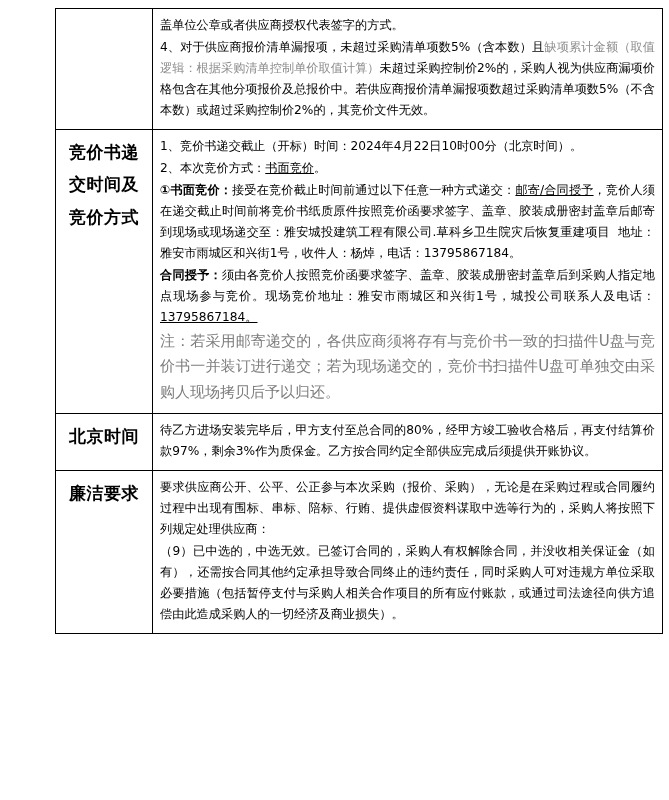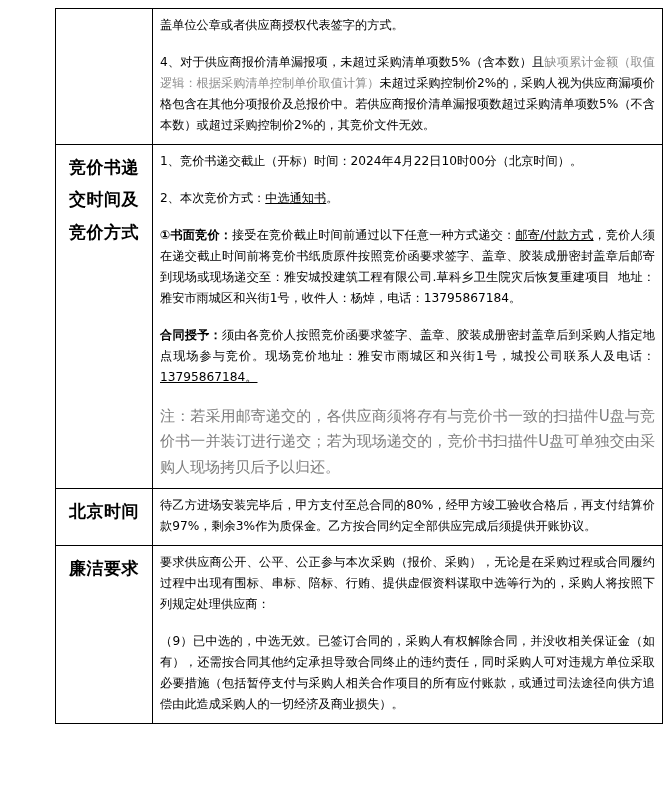--- a/index.html
+++ b/index.html
@@ -51,21 +51,21 @@
     text-align: justify;
   }
   .first-row td.body {
     border-left: 1px solid #000;
   }
   p.para {
     margin: 0 0 0 0;
     text-indent: 0;
   }
   p.para + p.para {
-    margin-top: 16px;
+    margin-top: 1px;
   }
   .gray {
     color: #8c8c8c;
   }
   .u {
     text-decoration: underline;
   }
   .b {
     font-weight: bold;
   }
@@ -88,22 +88,22 @@
         <td class="body">
           <p class="para">盖单位公章或者供应商授权代表签字的方式。</p>
           <p class="para">4、对于供应商报价清单漏报项，未超过采购清单项数5%（含本数）且<span class="gray">缺项累计金额</span><span class="gray">（取值逻辑：根据采购清单控制单价取值计算）</span>未超过采购控制价2%的，采购人视为供应商漏项价格包含在其他分项报价及总报价中。若供应商报价清单漏报项数超过采购清单项数5%（不含本数）或超过采购控制价2%的，其竞价文件无效。</p>
         </td>
       </tr>
 
       <tr>
         <td class="label">竞价书递交时间及竞价方式</td>
         <td class="body">
           <p class="para">1、竞价书递交截止（开标）时间：2024年4月22日10时00分（北京时间）。</p>
-          <p class="para">2、本次竞价方式：<span class="u">中选通知书</span>。</p>
-          <p class="para"><span class="b">①书面竞价：</span>接受在竞价截止时间前通过以下任意一种方式递交：<span class="u">邮寄/付款方式</span>，竞价人须在递交截止时间前将竞价书纸质原件按照竞价函要求签字、盖章、胶装成册密封盖章后邮寄到现场或现场递交至：雅安城投建筑工程有限公司.草科乡卫生院灾后恢复重建项目&nbsp;&nbsp;地址：雅安市雨城区和兴街1号，收件人：杨焯，电话：13795867184。</p>
+          <p class="para">2、本次竞价方式：<span class="u">书面竞价</span>。</p>
+          <p class="para"><span class="b">①书面竞价：</span>接受在竞价截止时间前通过以下任意一种方式递交：<span class="u">邮寄/合同授予</span>，竞价人须在递交截止时间前将竞价书纸质原件按照竞价函要求签字、盖章、胶装成册密封盖章后邮寄到现场或现场递交至：雅安城投建筑工程有限公司.草科乡卫生院灾后恢复重建项目&nbsp;&nbsp;地址：雅安市雨城区和兴街1号，收件人：杨焯，电话：13795867184。</p>
           <p class="para"><span class="b">合同授予：</span>须由各竞价人按照竞价函要求签字、盖章、胶装成册密封盖章后到采购人指定地点现场参与竞价。现场竞价地址：雅安市雨城区和兴街1号，城投公司联系人及电话：<span class="u">13795867184。</span></p>
           <p class="para note">注：若采用邮寄递交的，各供应商须将存有与竞价书一致的扫描件U盘与竞价书一并装订进行递交；若为现场递交的，竞价书扫描件U盘可单独交由采购人现场拷贝后予以归还。</p>
         </td>
       </tr>
 
       <tr>
         <td class="label">北京时间</td>
         <td class="body">
           <p class="para">待乙方进场安装完毕后，甲方支付至总合同的80%，经甲方竣工验收合格后，再支付结算价款97%，剩余3%作为质保金。乙方按合同约定全部供应完成后须提供开账协议。</p>
         </td>

